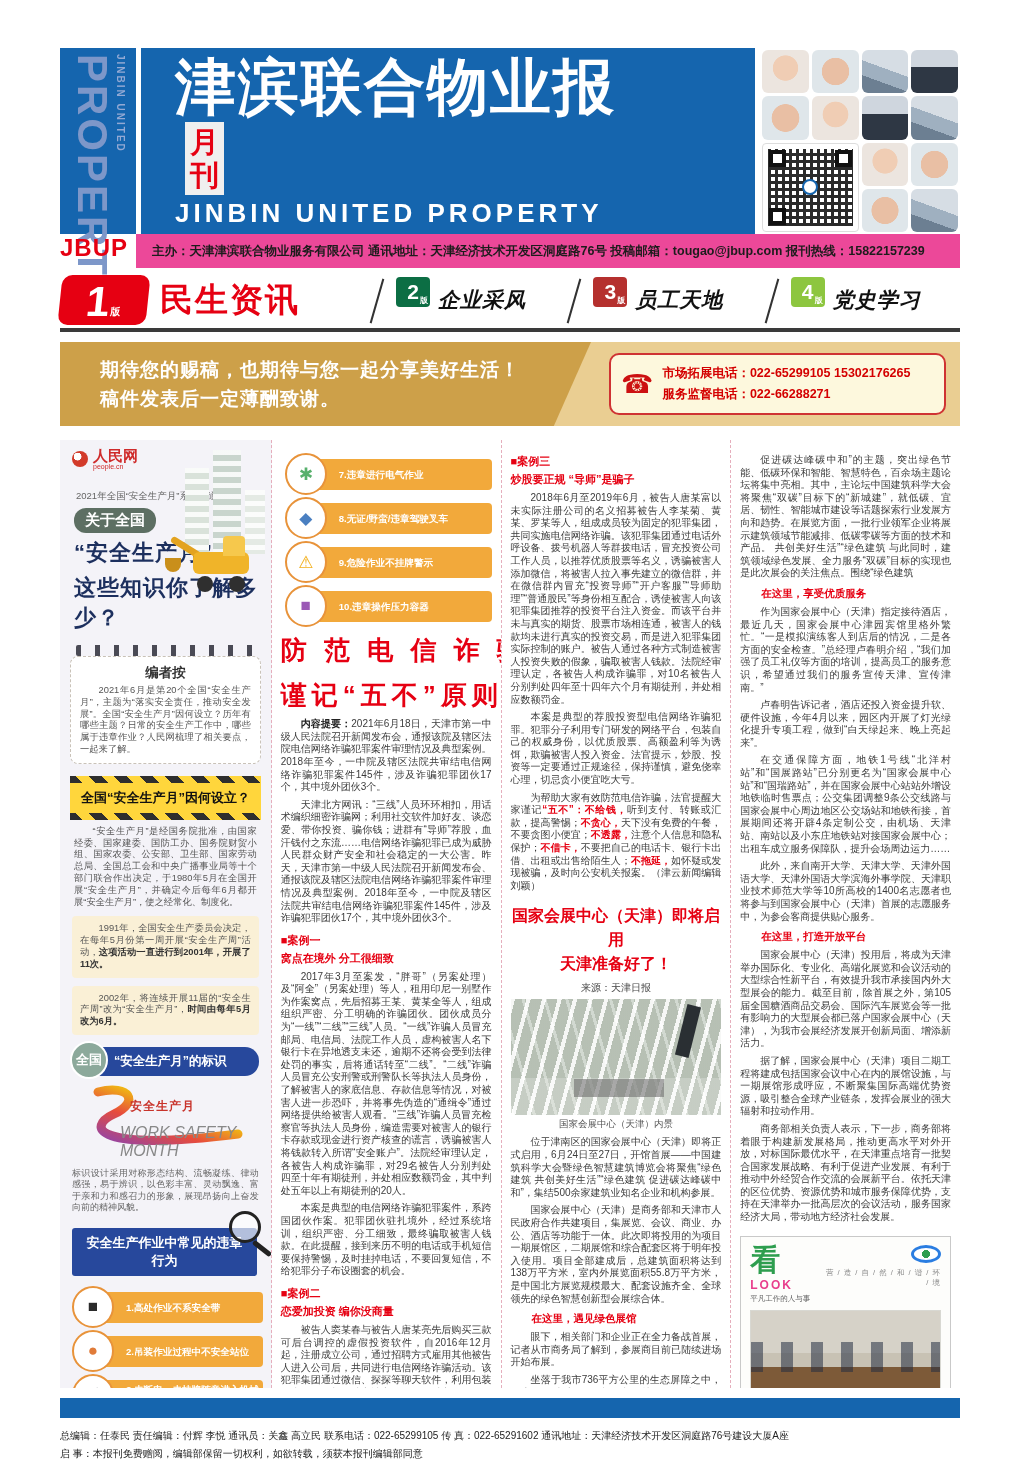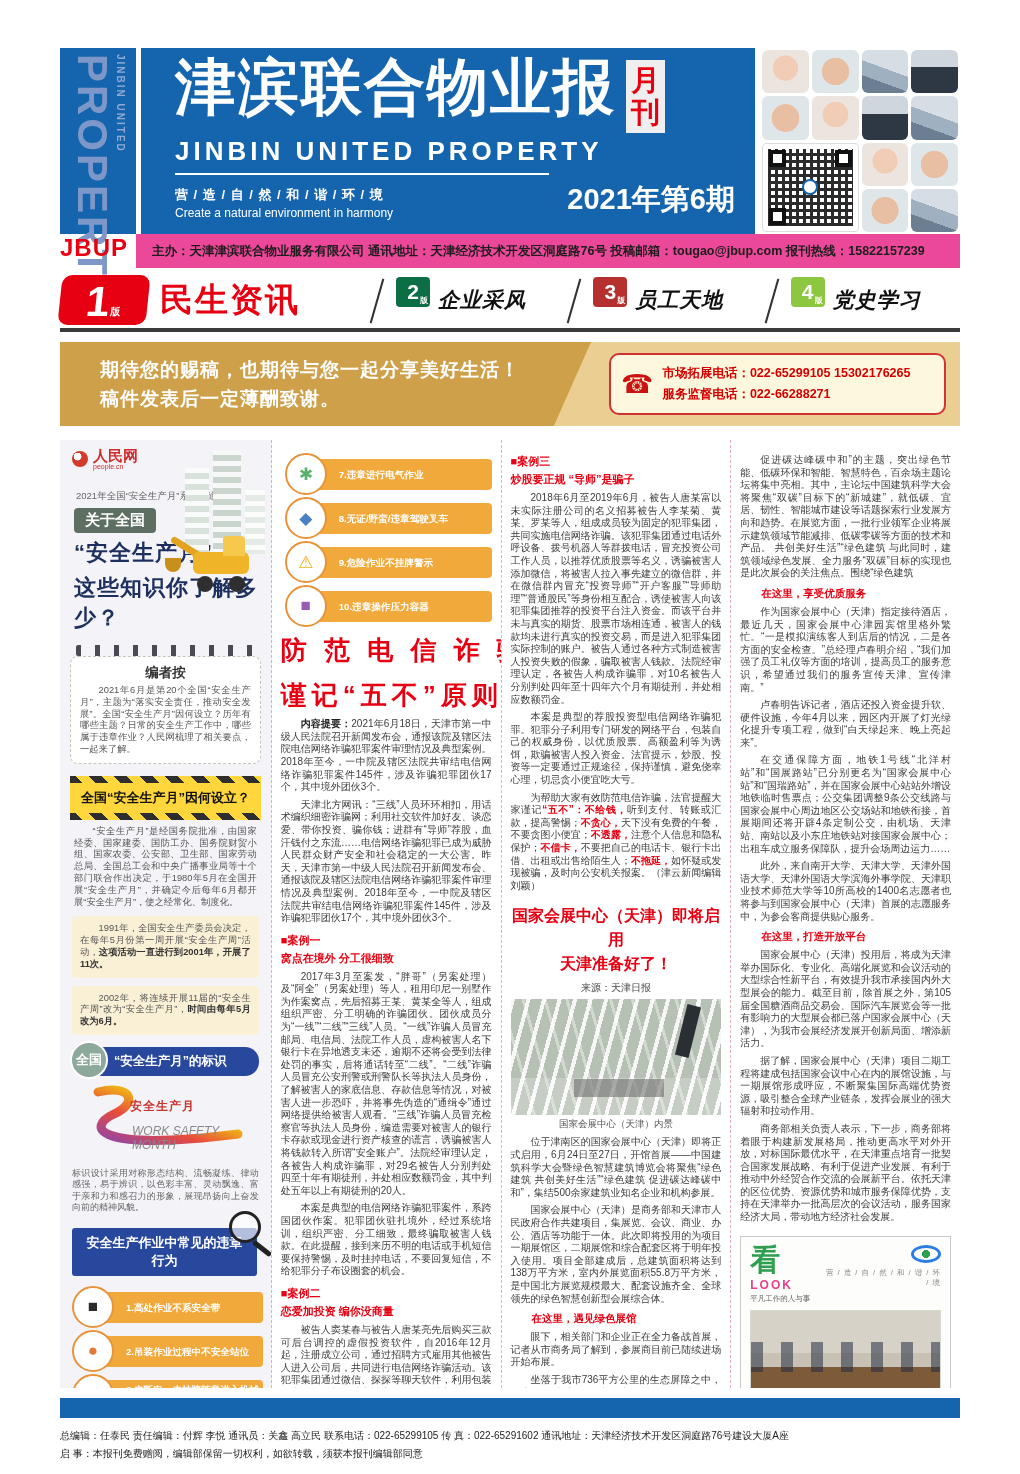--- a/index.html
+++ b/index.html
@@ -6,21 +6,21 @@
   *{box-sizing:border-box;}
   .page{width:1020px;height:1474px;background:#ffffff;overflow:hidden;position:relative;
         padding:48px 60px 0;font-family:"Liberation Sans","DejaVu Sans",sans-serif;}
 
   
   .masthead{display:flex;height:186px;}
   .strip{width:76px;background:#1565ae;margin-right:5px;display:flex;justify-content:center;padding-top:6px;}
   .strip-word{writing-mode:vertical-rl;font-size:42px;font-weight:bold;color:#7d97c9;letter-spacing:3px;line-height:1;}
   .strip-word2{writing-mode:vertical-rl;font-size:10px;font-weight:bold;color:#93a9d4;letter-spacing:2px;margin-left:2px;}
   .m-banner{flex:1;background:#1565ae;color:#fff;margin-right:5px;padding:8px 14px 0 34px;display:flex;flex-direction:column;}
-  .title-row{display:flex;align-items:flex-start;}
+  .title-row{display:flex;align-items:flex-start;flex-direction:column;}
   .cn-title{font-size:61px;font-weight:900;letter-spacing:2px;line-height:1.02;white-space:nowrap;}
   .monthly{background:#efefef;margin-left:10px;margin-top:4px;padding:5px 5px;display:flex;flex-direction:column;align-items:center;gap:2px;}
   .monthly span{color:#e60012;font-weight:900;font-size:29px;line-height:1.05;}
   .en-title{font-size:26px;font-weight:bold;letter-spacing:4px;margin-top:3px;white-space:nowrap;}
   .rule{height:2px;background:#fff;width:66%;margin:6px 0 5px;}
   .slogan-row{display:flex;justify-content:space-between;align-items:flex-end;padding-right:6px;}
   .slogan-cn{font-size:13px;font-weight:bold;letter-spacing:1px;}
   .slogan-en{font-size:12px;margin-top:2px;}
   .issue{font-size:29px;font-weight:bold;white-space:nowrap;}
 
@@ -100,42 +100,42 @@
        background-image:repeating-linear-gradient(180deg,rgba(255,255,255,.85) 0 5px,rgba(0,0,0,0) 5px 11px);}
   .bld.b2{width:28px;height:104px;background-color:#c9d5cd;} .bld.b3{width:20px;height:64px;background-color:#e4eae4;}
   .excavator{position:absolute;right:2px;top:96px;width:104px;height:56px;}
   .exc-body{position:absolute;left:28px;top:16px;width:56px;height:22px;background:#f0b429;border-radius:6px;}
   .exc-cab{position:absolute;left:58px;top:0;width:22px;height:20px;background:#f6c84c;border-radius:4px 4px 0 0;}
   .exc-arm{position:absolute;left:4px;top:8px;width:34px;height:7px;background:#e3a320;transform:rotate(32deg);border-radius:4px;}
   .exc-bucket{position:absolute;left:0;top:22px;width:16px;height:14px;background:#c98f1b;border-radius:0 0 10px 10px;}
   .exc-w1,.exc-w2{position:absolute;bottom:0;width:16px;height:16px;background:#2f2f2f;border-radius:50%;}
   .exc-w1{left:32px;} .exc-w2{left:64px;}
   .series{font-size:9.5px;color:#666;margin:20px 0 5px 12px;}
-  .kicker{display:inline-block;background:#5d6f63;color:#fff;font-weight:bold;font-size:15px;padding:3px 11px;border-radius:4px;margin-left:10px;}
+  .kicker{display:inline-block;background:#5d6f63;color:#fff;font-weight:bold;font-size:15px;padding:3px 11px;border-radius:12px;margin-left:10px;}
   .ptitle{color:#1c2f5e;font-weight:900;font-size:22px;margin:5px 0 0 10px;letter-spacing:1px;}
 
   .note-spiral{height:11px;margin:12px 16px 0;background:repeating-linear-gradient(90deg,#4a4a55 0 5px,transparent 5px 19px);border-radius:2px;}
   .note-box{border:1.5px dashed #c9c2b8;background:#fff;border-radius:8px;margin:0 10px;padding:7px 9px;}
   .note-title{text-align:center;font-weight:900;font-size:13.5px;color:#333;margin-bottom:3px;}
   .small-text{font-size:9.3px;line-height:11.8px;color:#555;text-align:justify;text-indent:2em;}
 
   .barrier{margin:12px 10px 6px;background:#ffd63c;padding:13px 6px;text-align:center;font-weight:900;font-size:13px;color:#111;position:relative;}
   .bstripe{position:absolute;left:0;right:0;height:7px;background:repeating-linear-gradient(45deg,#2e2e2e 0 9px,#ffd63c 9px 18px);}
   .bstripe.top{top:0;} .bstripe.bot{bottom:0;}
   .q-text{margin:6px 14px;}
   .cream{background:#faf0d6;border-radius:4px;margin:8px 12px;padding:7px 8px;}
   .cream b{color:#333;}
 
   .ribbon{position:relative;background:#27489c;color:#fff;font-weight:900;font-size:12.5px;border-radius:14px;
           margin:12px 12px 6px;padding:6px 6px 6px 42px;}
   .ribbon-badge{position:absolute;left:-2px;top:-6px;width:38px;height:38px;border-radius:50%;background:#8ca99b;
                 border:2px solid #fff;color:#fff;display:flex;align-items:center;justify-content:center;font-size:13px;font-weight:900;}
   .safelogo{position:relative;height:84px;margin:4px 8px 0;}
   .sl-cn{position:absolute;left:62px;top:16px;font-size:12px;font-weight:900;color:#c8332b;letter-spacing:1px;}
-  .sl-en{position:absolute;left:64px;top:42px;font-style:italic;color:#888;font-size:12px;}
+  .sl-en{position:absolute;left:52px;top:42px;font-style:italic;color:#888;font-size:16px;}
   .logo-desc{font-size:9px;line-height:11.4px;color:#666;margin:2px 12px 0;text-align:justify;}
   .vio-ribbon{position:relative;background:#27489c;color:#fff;font-weight:900;font-size:13px;border-radius:3px;
               margin:14px 14px 14px 12px;padding:6px 8px;text-align:center;}
   .mag{position:absolute;right:-4px;top:-17px;width:32px;height:32px;border:3px solid #222;border-radius:50%;background:rgba(255,255,255,.65);}
   .mag::after{content:"";position:absolute;right:-15px;bottom:-11px;width:22px;height:5px;background:#222;transform:rotate(38deg);border-radius:3px;}
 
   .vlist{padding:0 8px;}
   .vio{position:relative;margin:11px 0 11px 8px;height:33px;}
   .vio-bar{position:absolute;left:16px;right:0;top:2px;bottom:0;background:#f2a93b;border-radius:4px;
            display:flex;align-items:center;padding-left:34px;color:#fff;font-weight:bold;font-size:9.6px;line-height:1.15;}

